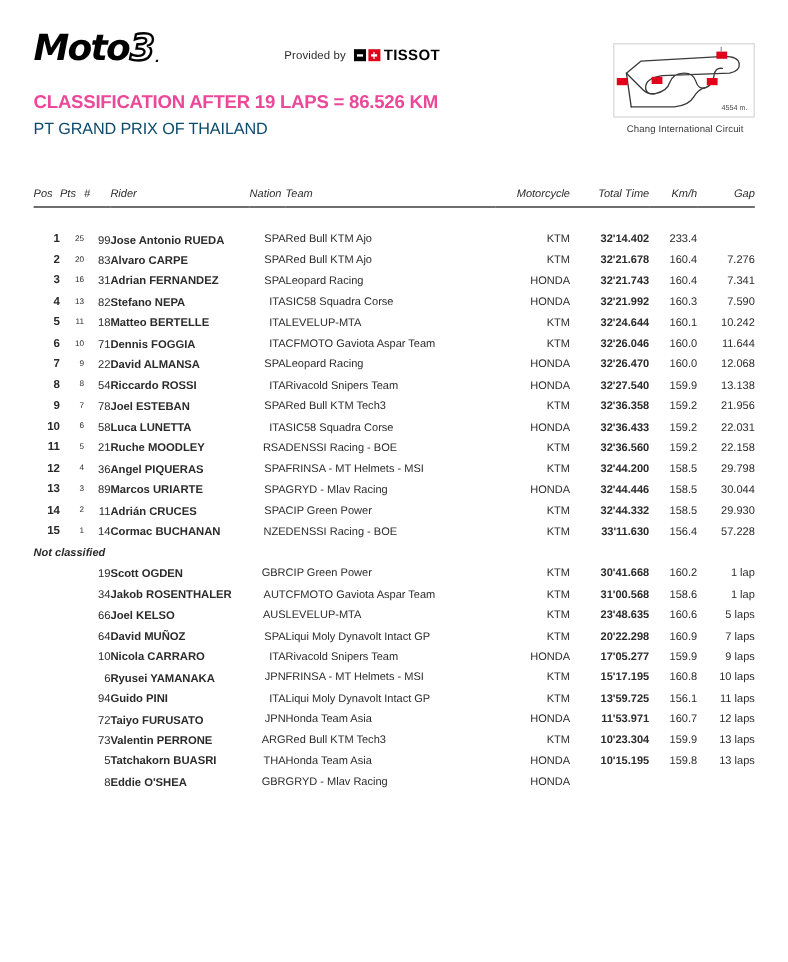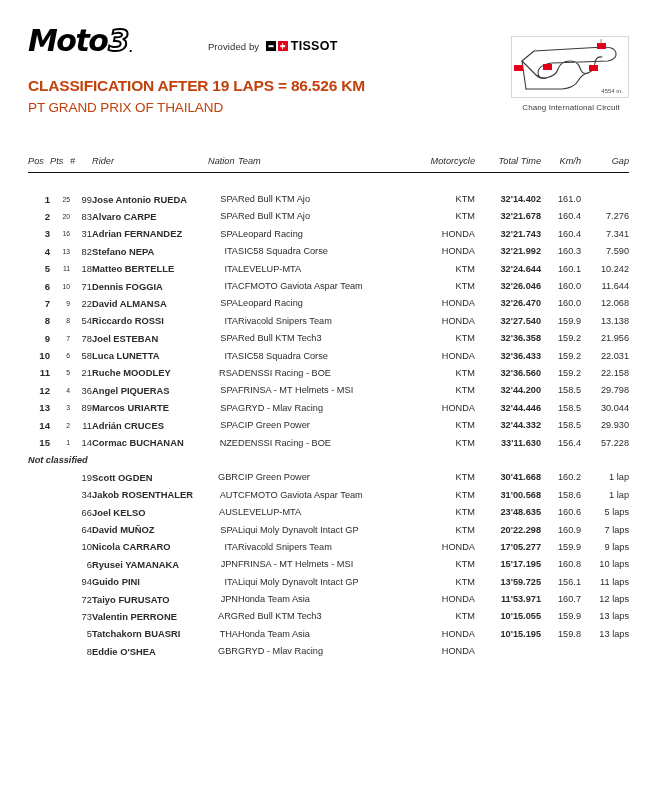--- a/index.html
+++ b/index.html
@@ -59,21 +59,21 @@
     font-size: 13px;
     margin-left: 1px;
     align-self: flex-end;
     margin-bottom: 2px;
   }
 
   
   .provided {
     display: flex;
     align-items: center;
-    margin-left: 76px;
+    margin-left: 105px;
     margin-top: 13px;
   }
   .provided-label {
     font-size: 9.5px;
     color: #2b2b2b;
     margin-right: 7px;
     letter-spacing: 0.1px;
   }
   .tissot {
     display: flex;
@@ -122,26 +122,26 @@
   }
 
   
   .title-block {
     margin-top: 20px;
   }
   .title-main {
     font-size: 15.5px;
     font-weight: bold;
     letter-spacing: -0.2px;
-    color: #c2410c;
+    color: #ec4899;
     line-height: 1.25;
   }
   .title-sub {
     font-size: 13.5px;
-    color: #c2410c;
+    color: #0c4a6e;
     letter-spacing: -0.1px;
     margin-top: 5px;
     line-height: 1.2;
   }
   .title-sub2 {
     font-size: 13.5px;
     color: #222;
     letter-spacing: -0.1px;
     margin-top: 4px;
     line-height: 1.2;
@@ -313,21 +313,21 @@
         </tr>
         <tr>
           <td class="c-pos">1</td>
           <td class="c-pts">25</td>
           <td class="c-num">99</td>
           <td class="c-rider">Jose Antonio RUEDA</td>
           <td class="c-nation">SPA</td>
           <td class="c-team">Red Bull KTM Ajo</td>
           <td class="c-moto">KTM</td>
           <td class="c-time">32'14.402</td>
-          <td class="c-kmh">161.0</td>
+          <td class="c-kmh">233.4</td>
           <td class="c-gap"></td>
         </tr>
         <tr>
           <td class="c-pos">2</td>
           <td class="c-pts">20</td>
           <td class="c-num">83</td>
           <td class="c-rider">Alvaro CARPE</td>
           <td class="c-nation">SPA</td>
           <td class="c-team">Red Bull KTM Ajo</td>
           <td class="c-moto">KTM</td>
@@ -591,21 +591,21 @@
           <td class="c-gap">12 laps</td>
         </tr>
         <tr>
           <td class="c-pos"></td>
           <td class="c-pts"></td>
           <td class="c-num">73</td>
           <td class="c-rider">Valentin PERRONE</td>
           <td class="c-nation">ARG</td>
           <td class="c-team">Red Bull KTM Tech3</td>
           <td class="c-moto">KTM</td>
-          <td class="c-time">10'15.055</td>
+          <td class="c-time">10'23.304</td>
           <td class="c-kmh">159.9</td>
           <td class="c-gap">13 laps</td>
         </tr>
         <tr>
           <td class="c-pos"></td>
           <td class="c-pts"></td>
           <td class="c-num">5</td>
           <td class="c-rider">Tatchakorn BUASRI</td>
           <td class="c-nation">THA</td>
           <td class="c-team">Honda Team Asia</td>

